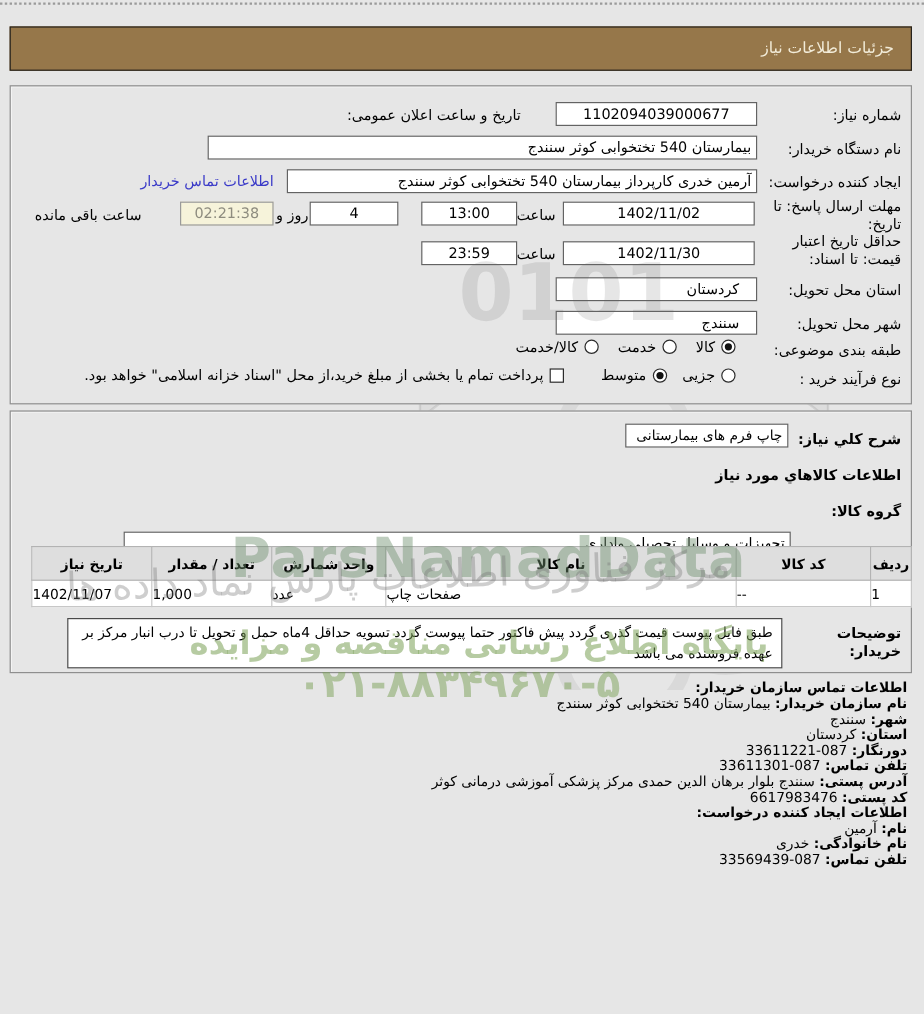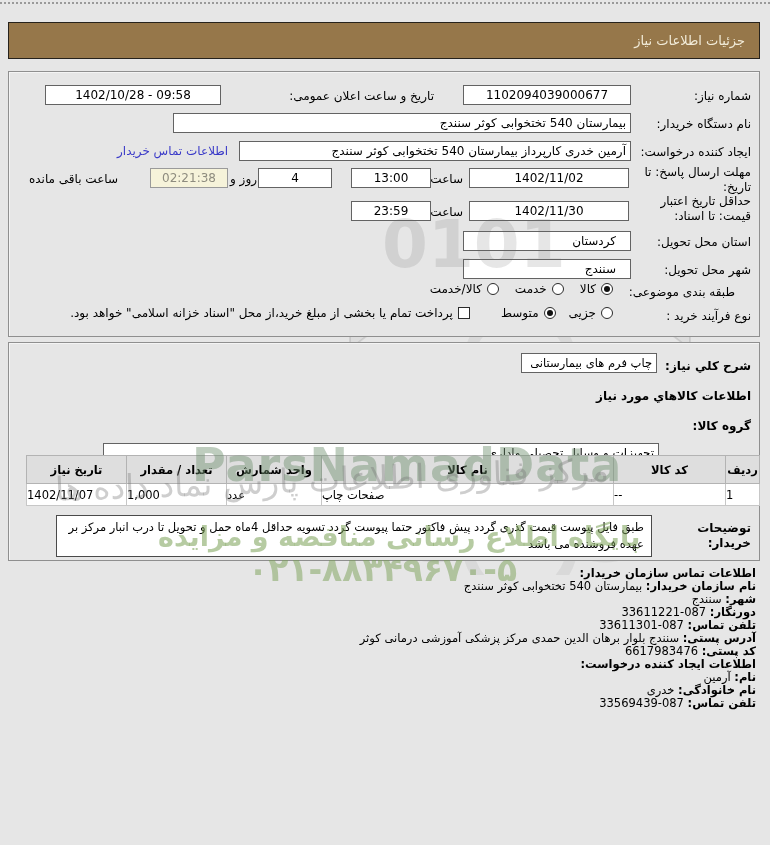--- a/index.html
+++ b/index.html
@@ -98,23 +98,20 @@
     <span>جزئیات اطلاعات نیاز</span>
   </div>
 
   <div class="panel" id="panel-request">
 
     <span class="lbl" style="right:8px;top:17px;">شماره نیاز:</span>
     <div class="tbox center" style="right:128px;top:13px;width:168px;">
       <span class="ltr">1102094039000677</span>
     </div>
     <span class="lbl" style="right:325px;top:17px;">تاریخ و ساعت اعلان عمومی:</span>
-    <div class="tbox center" style="left:36px;top:13px;width:176px;">
-      <span class="ltr">1402/10/28 - 09:58</span>
-    </div>
 
     <span class="lbl" style="right:8px;top:45px;">نام دستگاه خریدار:</span>
     <div class="tbox right" style="right:128px;top:41px;width:458px;">
       <span>بیمارستان 540 تختخوابی کوثر سنندج</span>
     </div>
 
     <span class="lbl" style="right:8px;top:73px;">ایجاد کننده درخواست:</span>
     <div class="tbox right" style="right:128px;top:69px;width:392px;">
       <span>آرمین خدری کارپرداز بیمارستان 540 تختخوابی کوثر سنندج</span>
     </div>
@@ -151,21 +148,21 @@
     <span class="lbl" style="right:8px;top:163px;">استان محل تحویل:</span>
     <div class="tbox pad14" style="right:128px;top:159px;width:168px;">
       <span>کردستان</span>
     </div>
 
     <span class="lbl" style="right:8px;top:191px;">شهر محل تحویل:</span>
     <div class="tbox pad14" style="right:128px;top:187px;width:168px;">
       <span>سنندج</span>
     </div>
 
-    <span class="lbl" style="right:24px;top:213px;">طبقه بندی موضوعی:</span>
+    <span class="lbl" style="right:8px;top:213px;">طبقه بندی موضوعی:</span>
     <div class="optrow" style="right:146px;top:210px;">
       <span class="opt">
         <span class="radio checked"></span>
         <span>کالا</span>
       </span>
       <span class="opt">
         <span class="radio"></span>
         <span>خدمت</span>
       </span>
       <span class="opt">
@@ -247,20 +244,24 @@
     <div class="cline chead">اطلاعات تماس سازمان خریدار:</div>
     <div class="cline">
       <span class="clabel">نام سازمان خریدار:</span>
       <span>بیمارستان 540 تختخوابی کوثر سنندج</span>
     </div>
     <div class="cline">
       <span class="clabel">شهر:</span>
       <span>سنندج</span>
     </div>
     <div class="cline">
+      <span class="clabel">استان:</span>
+      <span>کردستان</span>
+    </div>
+    <div class="cline">
       <span class="clabel">دورنگار:</span>
       <span class="ltr">33611221-087</span>
     </div>
     <div class="cline">
       <span class="clabel">تلفن تماس:</span>
       <span class="ltr">33611301-087</span>
     </div>
     <div class="cline">
       <span class="clabel">آدرس پستی:</span>
       <span>سنندج بلوار برهان الدین حمدی مرکز پزشکی آموزشی درمانی کوثر</span>

